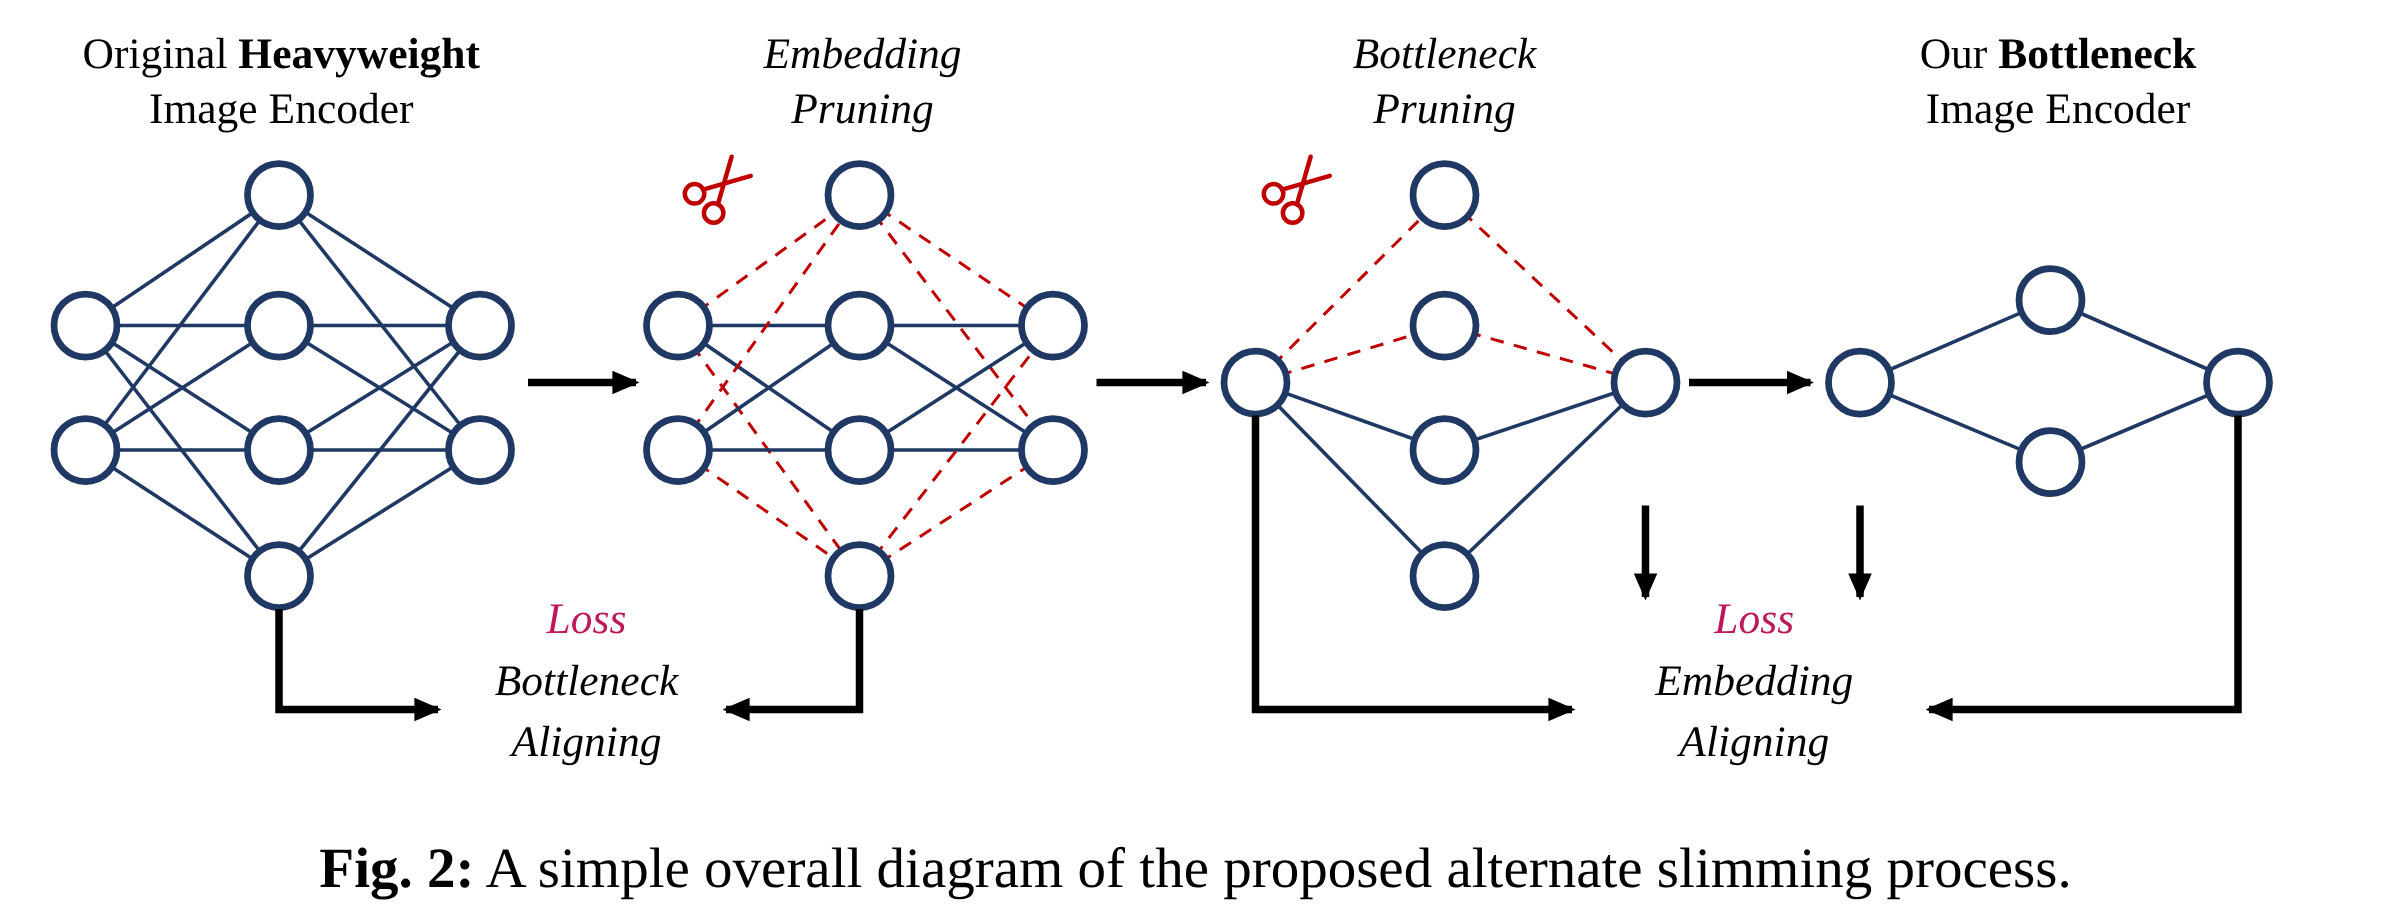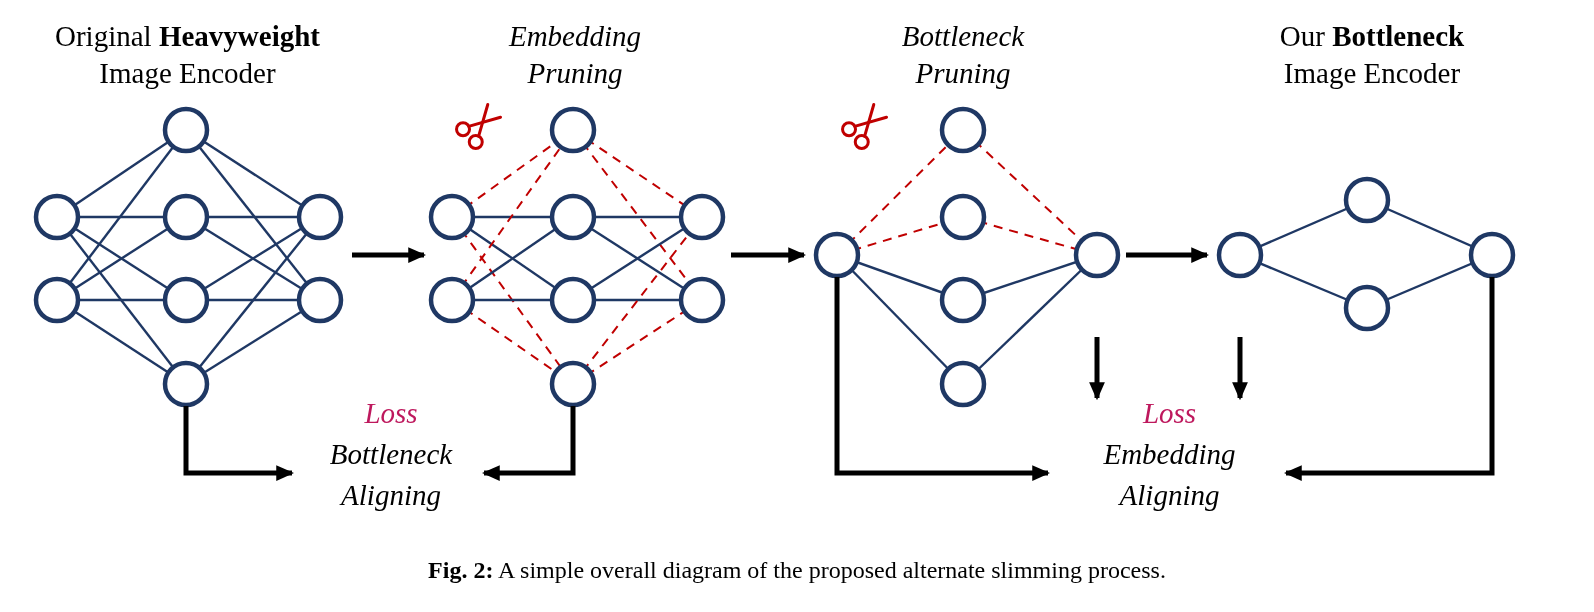--- a/index.html
+++ b/index.html
@@ -4,21 +4,21 @@
 <style>
   html,body{margin:0;padding:0;background:#ffffff;}
   .canvas{position:relative;width:1594px;height:612px;background:#ffffff;
           font-family:"Liberation Serif","DejaVu Serif",serif;color:#000;overflow:hidden;margin-top:12px;}
   #diagram{position:absolute;left:0;top:0;}
   .net-title{position:absolute;top:6px;text-align:center;font-size:29px;line-height:37px;}
   .net-title.italic{font-style:italic;}
   .b{font-weight:bold;}
   .annot{position:absolute;top:381px;text-align:center;font-style:italic;font-size:29px;line-height:41px;}
   .loss{color:#be185d;}
-  .caption{position:absolute;top:545px;left:0;width:100%;text-align:center;font-size:24px;}
+  .caption{position:absolute;top:545px;left:0;width:100%;text-align:center;font-size:38px;}
 </style>
 </head>
 <body>
 
 <div class="canvas">
 
   <svg id="diagram" width="1594" height="612">
     <defs>
       <marker id="arrowhead" viewBox="0 0 16 14" refX="14" refY="7" markerWidth="18" markerHeight="16" orient="auto-start-reverse" markerUnits="userSpaceOnUse">
         <path d="M0,0 L16,7 L0,14 Z" fill="#000000"></path>

